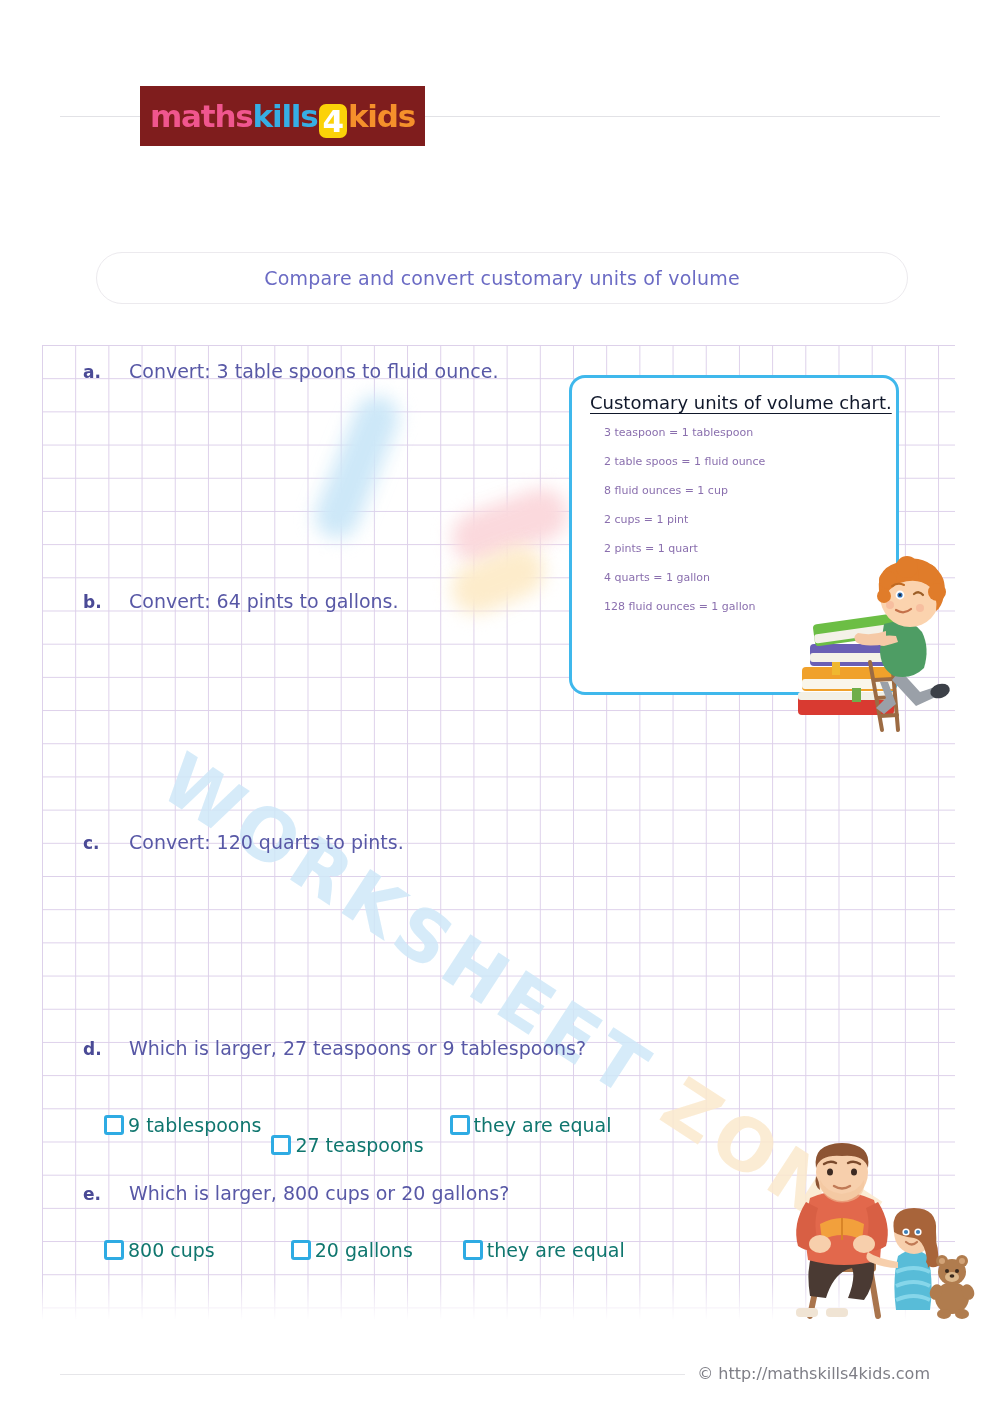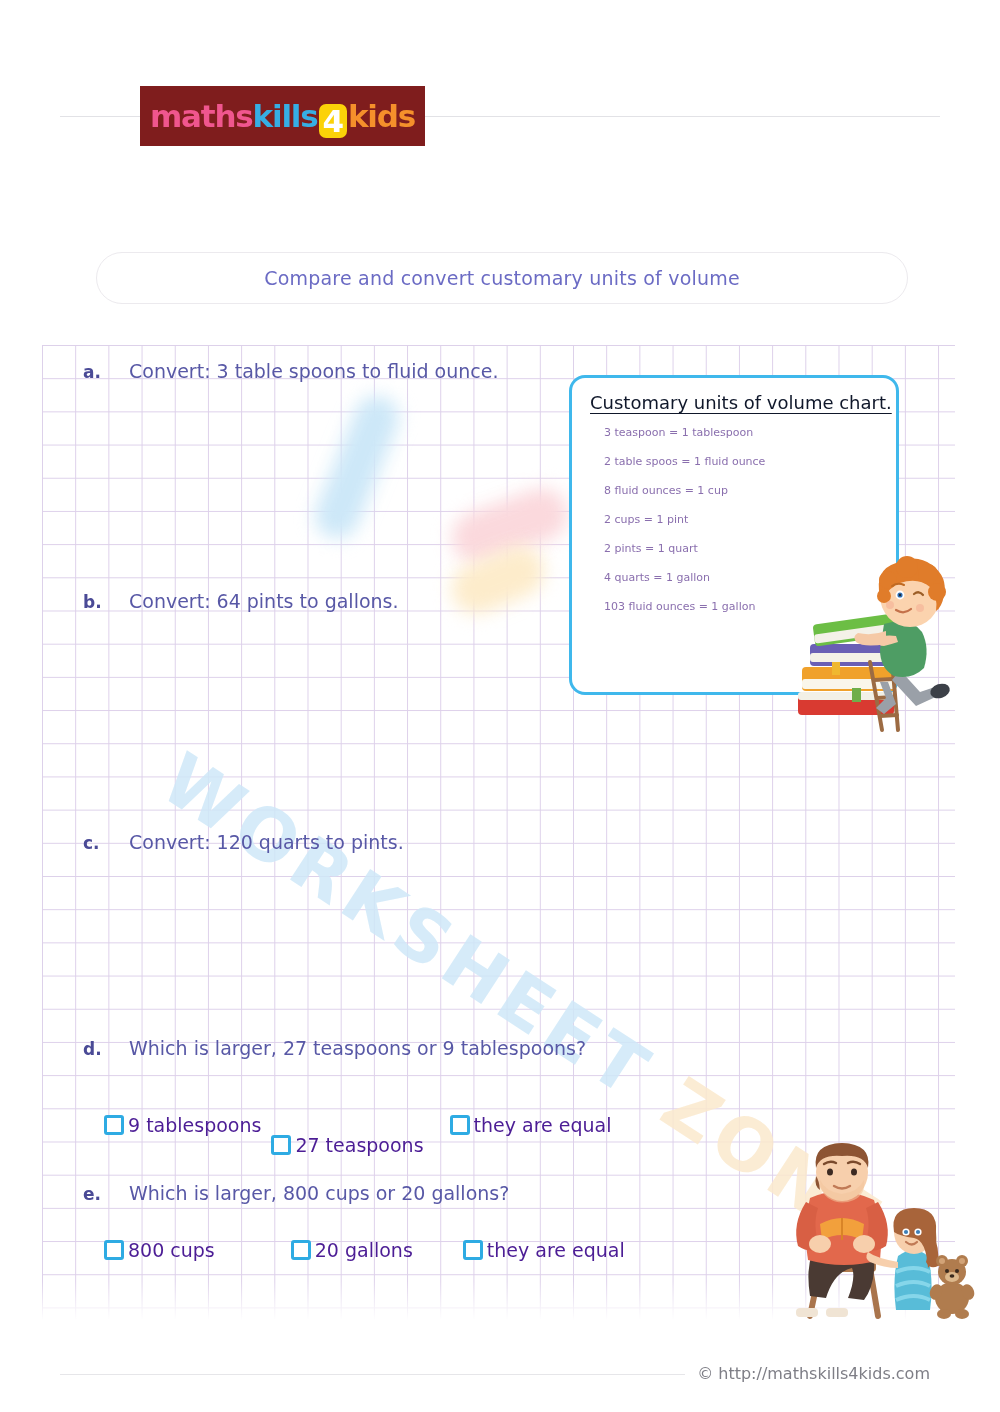--- a/index.html
+++ b/index.html
@@ -202,21 +202,21 @@
   .opt .cbox {
     width: 20px; height: 20px;
     border: 3px solid #2eabe3;
     border-radius: 3px;
     background: #ffffff;
     flex: 0 0 auto;
     margin-right: 4px;
   }
   .opt .olabel {
     font-size: 19px;
-    color: #4c1d95;
+    color: #0f766e;
   }
   .opts-d .opt:nth-child(1) { margin-right: 10px; }
   .opts-d .opt:nth-child(2) { margin-right: 26px; margin-top: 41px; }
   .opts-e .opt:nth-child(1) { margin-right: 76px; }
   .opts-e .opt:nth-child(2) { margin-right: 50px; }
 
   
   .chart-card {
     position: absolute;
     left: 569px; top: 375px;
@@ -359,21 +359,21 @@
 
   <div class="chart-card">
     <div class="chart-title">Customary units of volume chart.</div>
     <ul class="chart-list">
       <li>3 teaspoon = 1 tablespoon</li>
       <li>2 table spoos = 1 fluid ounce</li>
       <li>8 fluid ounces = 1 cup</li>
       <li>2 cups = 1 pint</li>
       <li>2 pints = 1 quart</li>
       <li>4 quarts = 1 gallon</li>
-      <li>103 fluid ounces = 1 gallon</li>
+      <li>128 fluid ounces = 1 gallon</li>
     </ul>
   </div>
 
   <div class="illus-boy">
     <svg viewBox="0 0 186 186" width="186" height="186">
 
       <rect x="6" y="143" width="96" height="20" rx="4" fill="#d93a31"></rect>
       <rect x="6" y="140" width="96" height="8" rx="3" fill="#f2f0e6"></rect>
 
       <rect x="10" y="115" width="94" height="24" rx="4" fill="#f0a12b"></rect>

